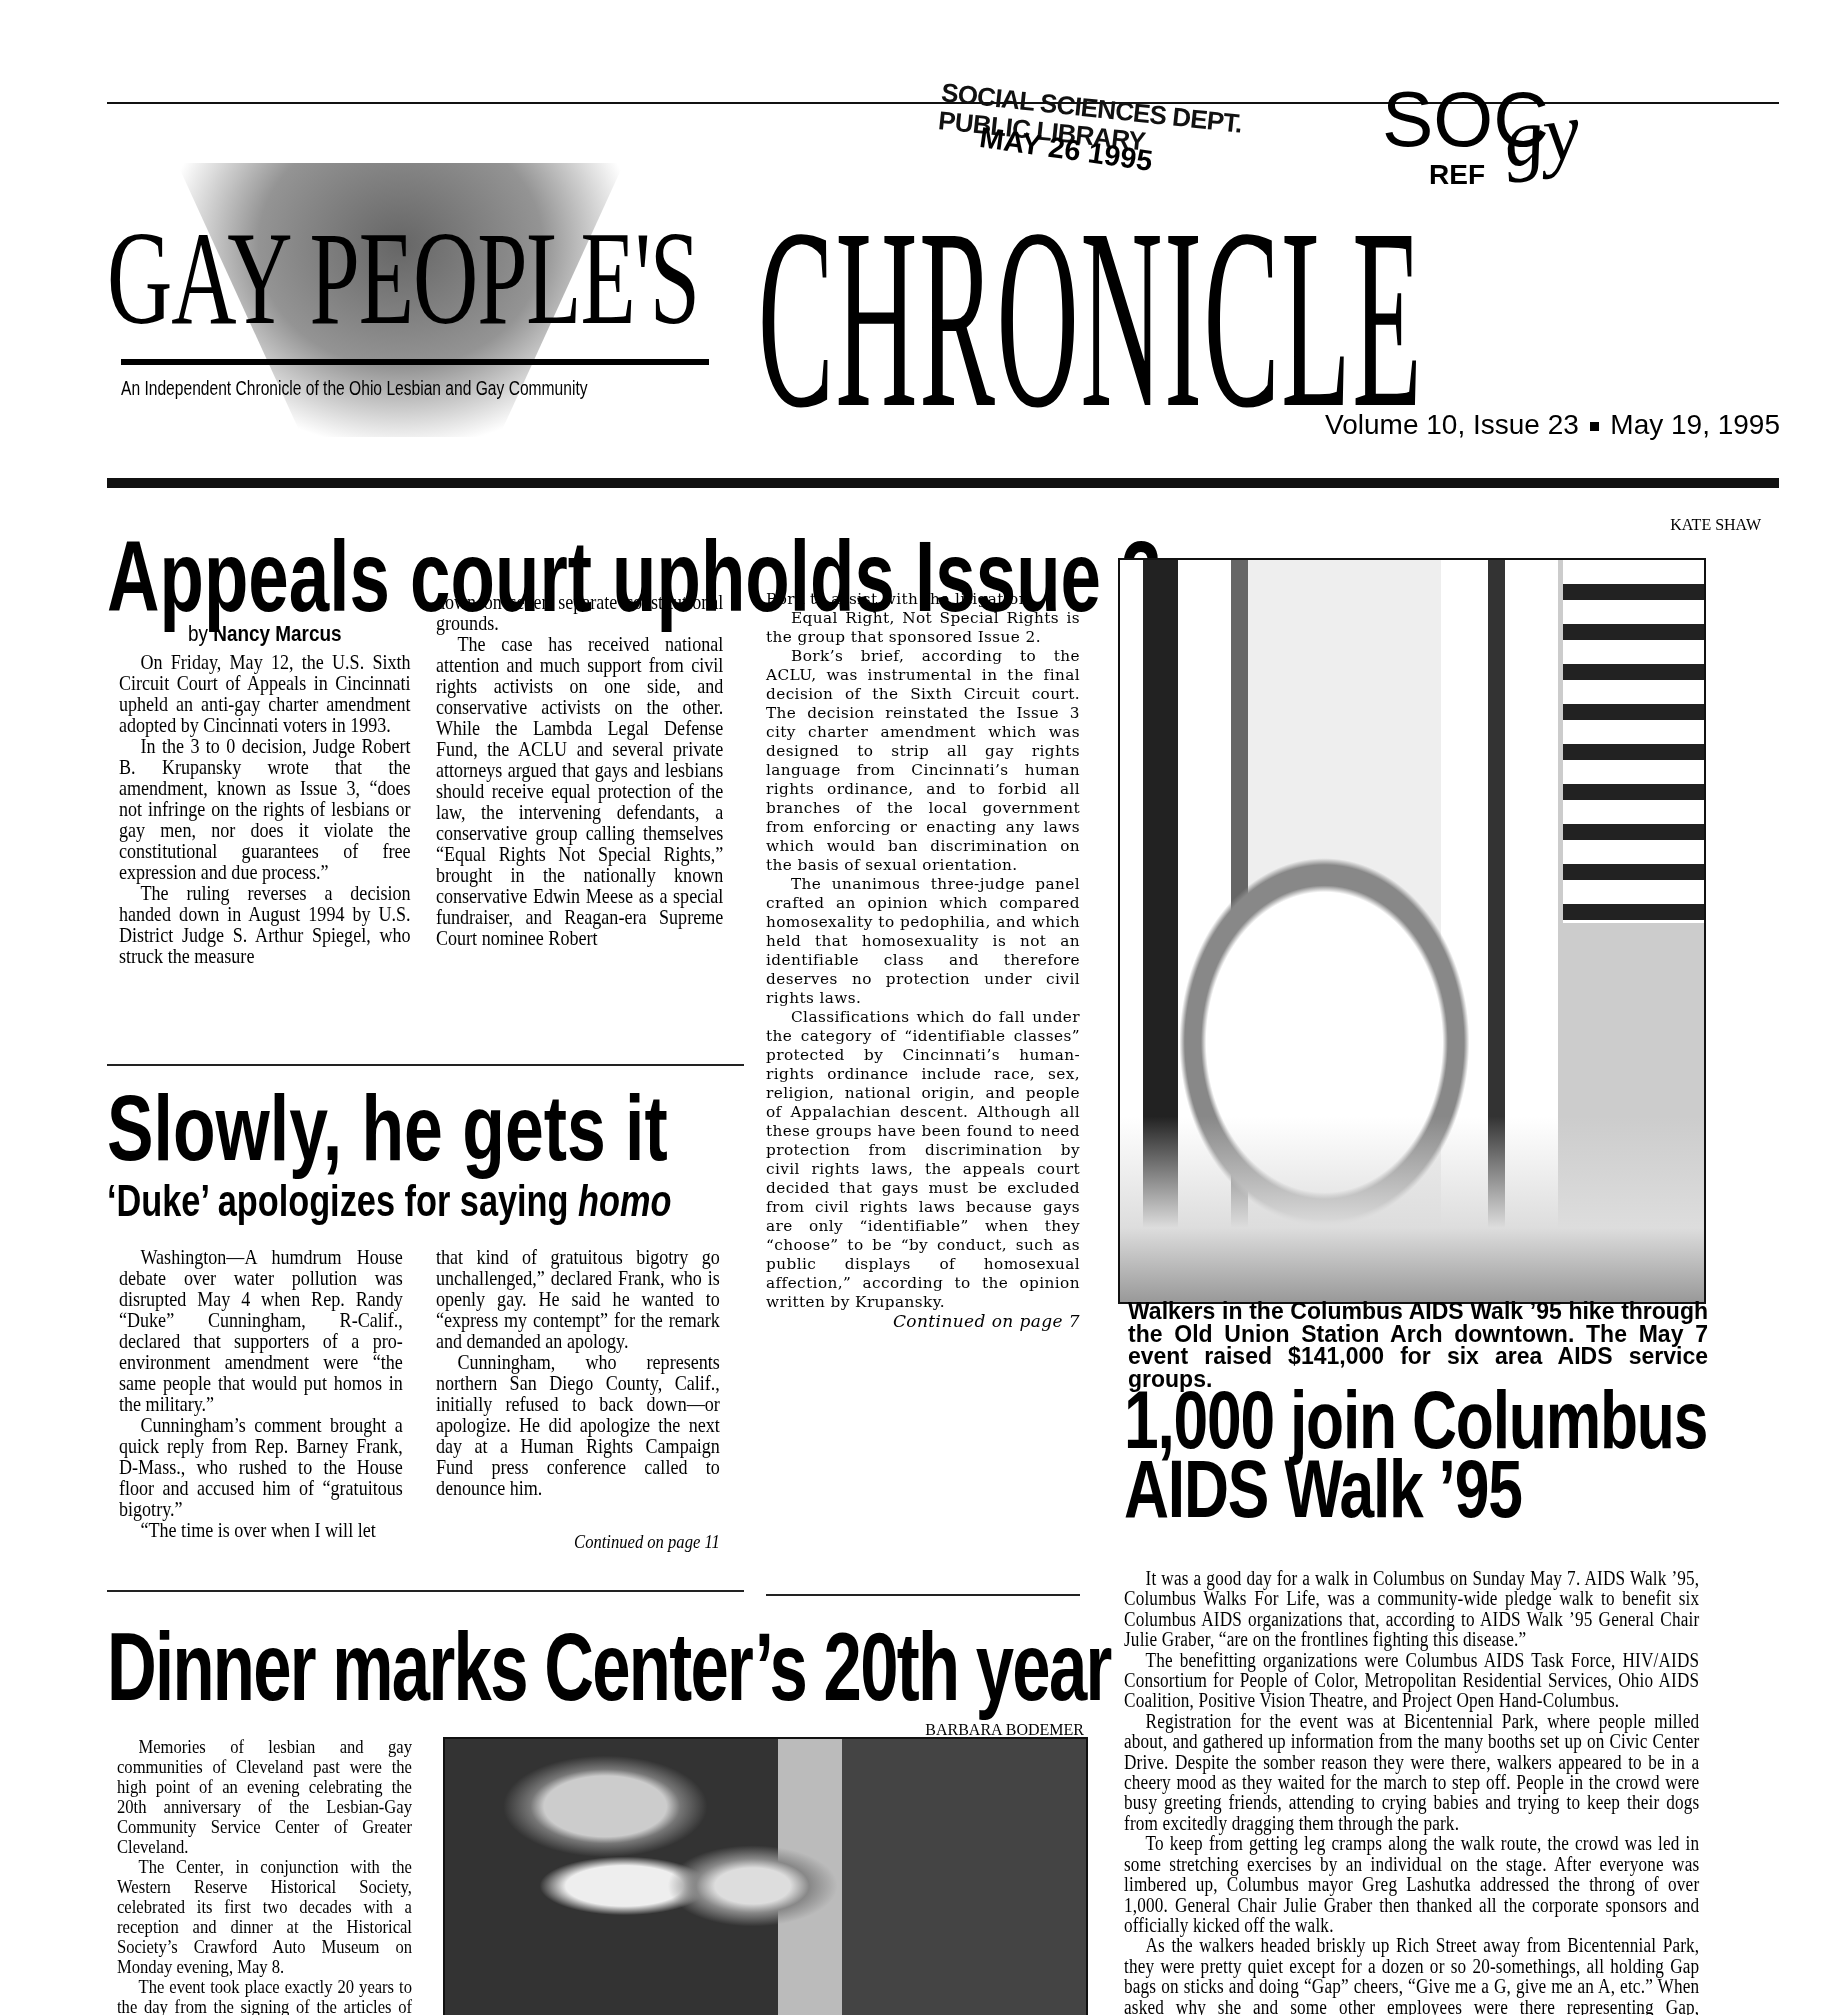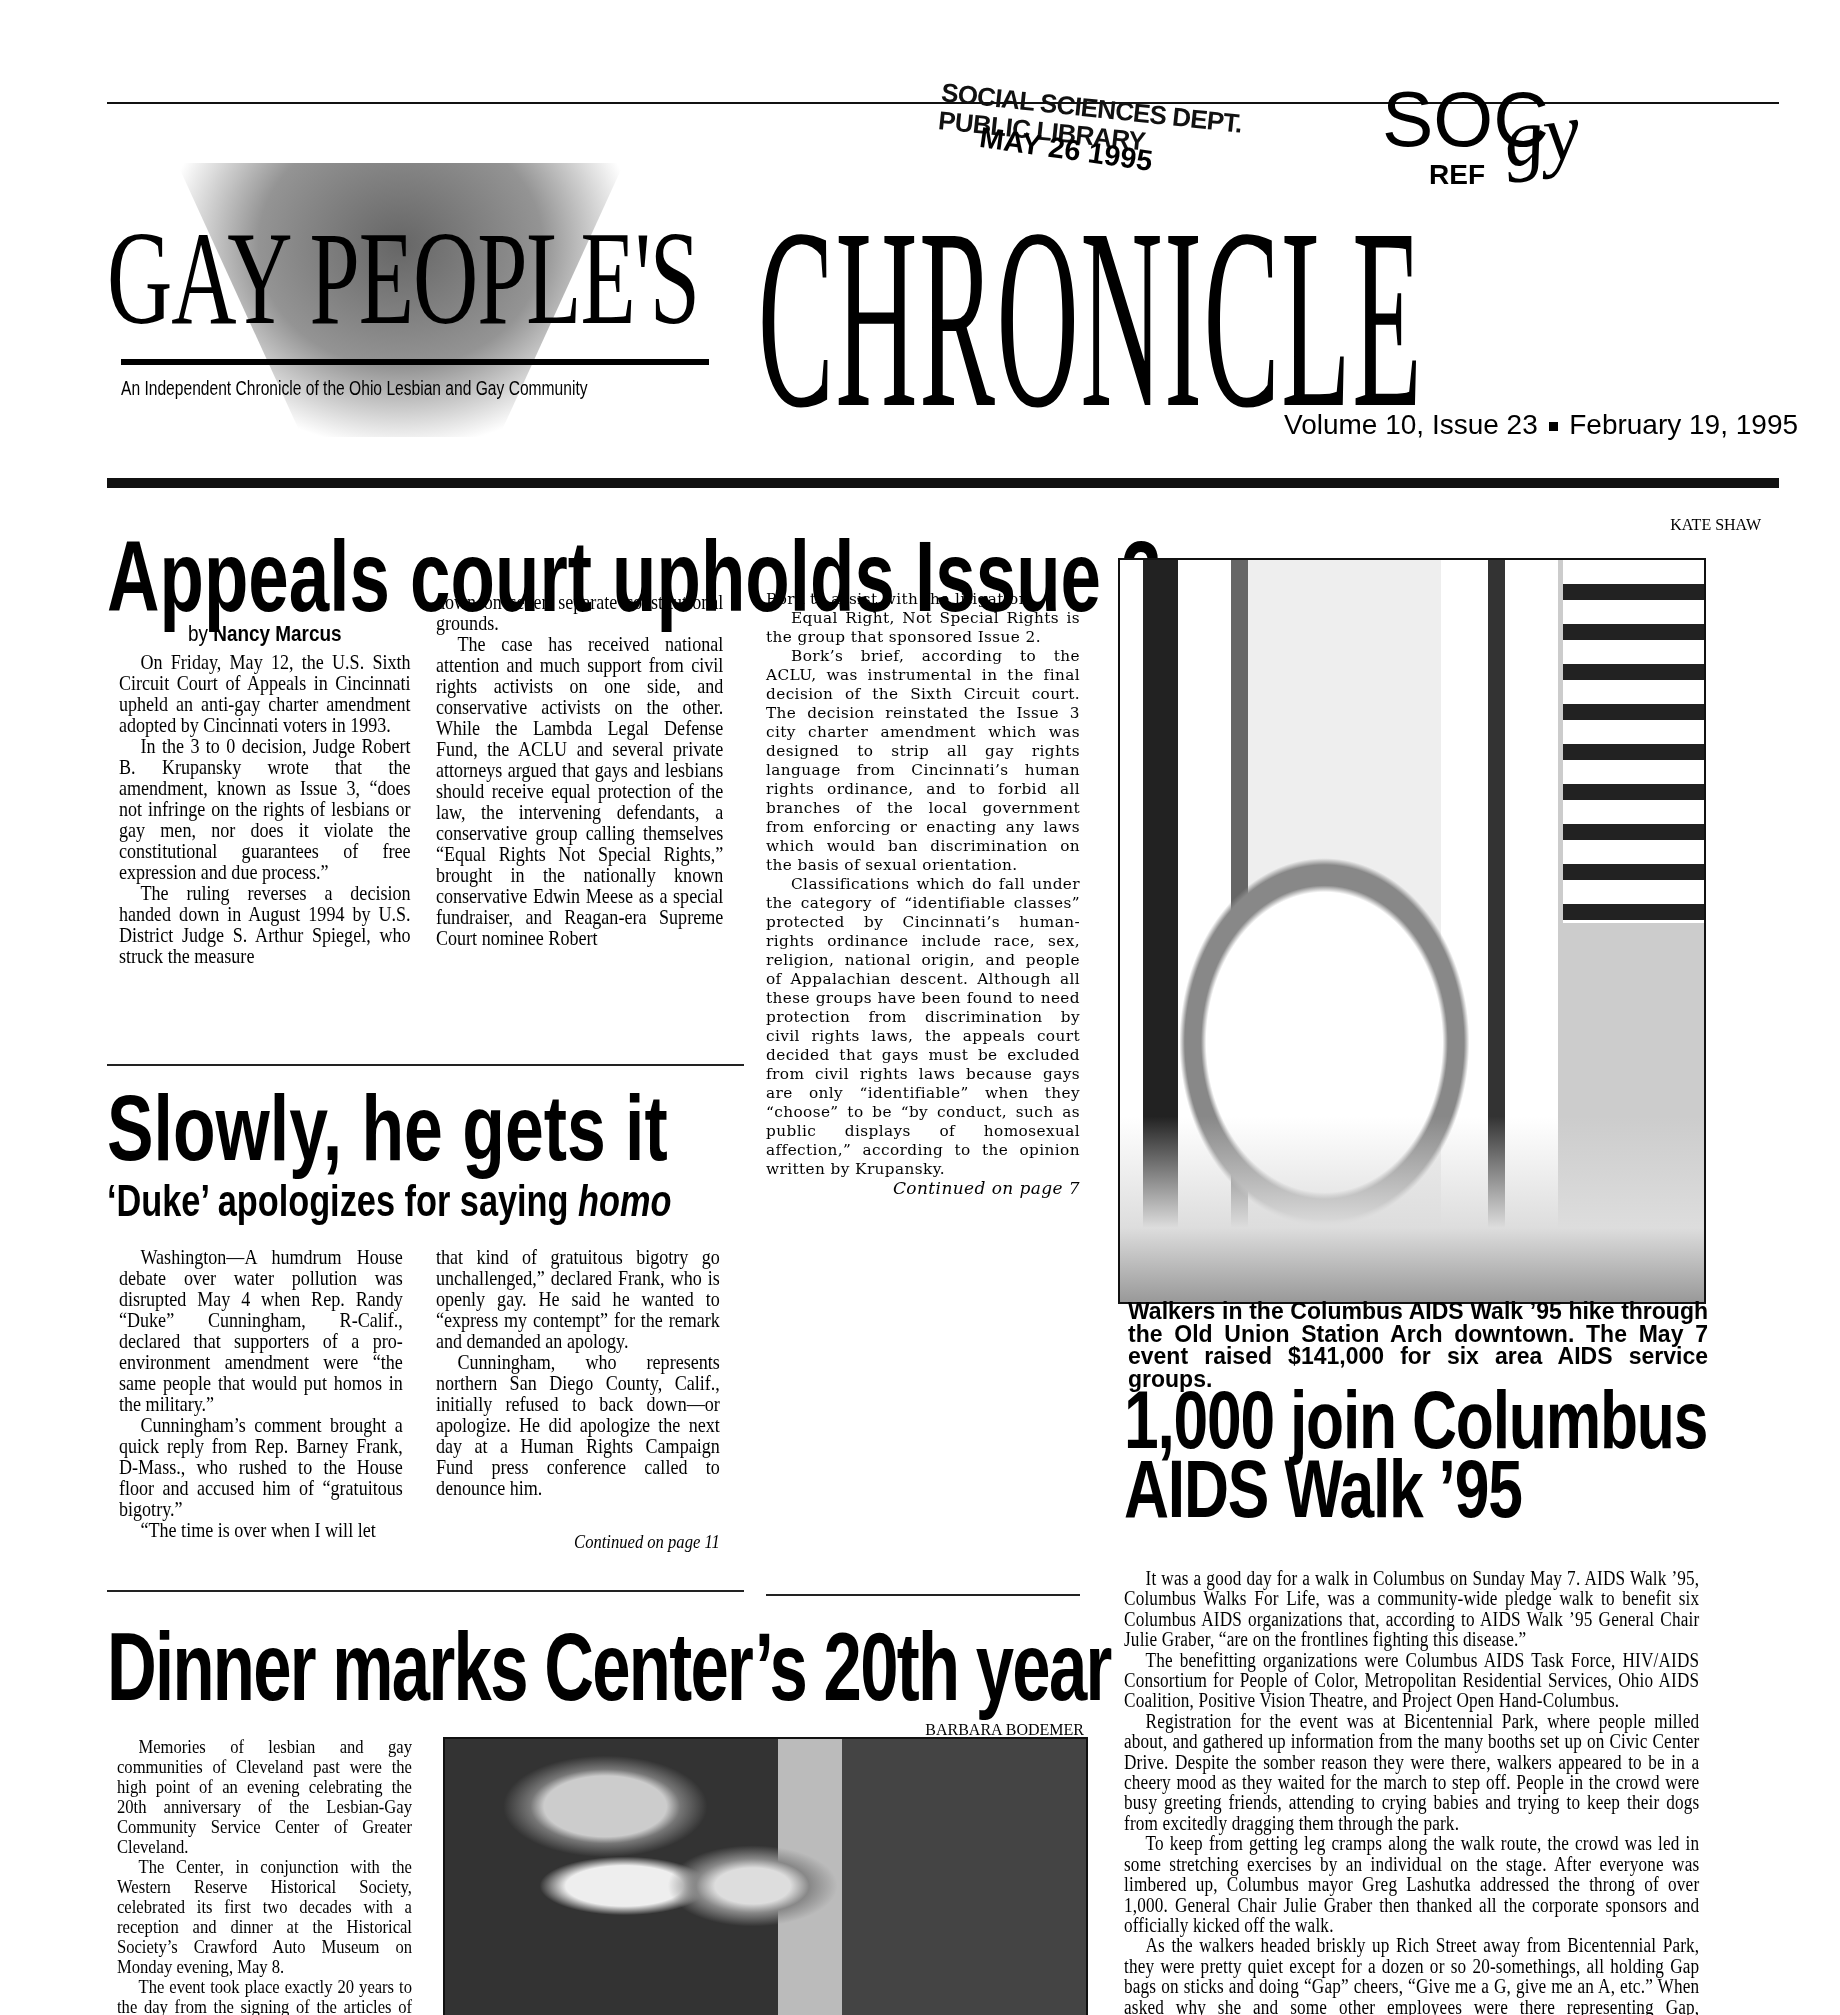--- a/index.html
+++ b/index.html
@@ -76,21 +76,21 @@
 <div class="abs soc">SOC</div>
 <div class="abs ref">REF</div>
 <div class="abs handwrite">gy</div>
 
 <div class="abs gay-bg"></div>
 <div class="abs gay-title">GAY PEOPLE'S</div>
 <div class="abs gay-rule"></div>
 <div class="abs tagline">An Independent Chronicle of the Ohio Lesbian and Gay Community</div>
 <div class="abs chronicle">CHRONICLE</div>
 <div class="abs issue-line">
-  <span>Volume 10, Issue 23</span><span class="sq"></span><span>February 19, 1995</span>
+  <span>Volume 10, Issue 23</span><span class="sq"></span><span>May 19, 1995</span>
 </div>
 <div class="abs thick-rule"></div>
 
 <div class="abs hl hl-appeals">Appeals court upholds Issue 3</div>
 
 <div class="abs col cond" style="left:119px; top:623px; width:339px;">
   <div class="byline"><span>by</span> <b>Nancy Marcus</b></div>
   <p>On Friday, May 12, the U.S. Sixth Circuit Court of Appeals in Cincinnati upheld an anti-gay charter amendment adopted by Cincinnati voters in 1993.</p>
   <p>In the 3 to 0 decision, Judge Robert B. Krupansky wrote that the amendment, known as Issue 3, “does not infringe on the rights of lesbians or gay men, nor does it violate the constitutional guarantees of free expression and due process.”</p>
   <p>The ruling reverses a decision handed down in August 1994 by U.S. District Judge S. Arthur Spiegel, who struck the measure</p>
@@ -98,20 +98,21 @@
 <div class="abs col cond" style="left:436px; top:592px; width:334px;">
   <p class="noind">down on seven separate constitutional grounds.</p>
   <p>The case has received national attention and much support from civil rights activists on one side, and conservative activists on the other. While the Lambda Legal Defense Fund, the ACLU and several private attorneys argued that gays and lesbians should receive equal protection of the law, the intervening defendants, a conservative group calling themselves “Equal Rights Not Special Rights,” brought in the nationally known conservative Edwin Meese as a special fundraiser, and Reagan-era Supreme Court nominee Robert</p>
 </div>
 <div class="abs rule" style="left:107px; top:1064px; width:637px;"></div>
 
 <div class="abs col wide" style="left:766px; top:590px; width:314px; font-size:15.3px; line-height:19px;">
   <p class="noind">Bork to assist with the litigation.</p>
   <p>Equal Right, Not Special Rights is the group that sponsored Issue 2.</p>
   <p>Bork’s brief, according to the ACLU, was instrumental in the final decision of the Sixth Circuit court. The decision reinstated the Issue 3 city charter amendment which was designed to strip all gay rights language from Cincinnati’s human rights ordinance, and to forbid all branches of the local government from enforcing or enacting any laws which would ban discrimination on the basis of sexual orientation.</p>
+  <p>The unanimous three-judge panel crafted an opinion which compared homosexality to pedophilia, and which held that homosexuality is not an identifiable class and therefore deserves no protection under civil rights laws.</p>
   <p>Classifications which do fall under the category of “identifiable classes” protected by Cincinnati’s human-rights ordinance include race, sex, religion, national origin, and people of Appalachian descent. Although all these groups have been found to need protection from discrimination by civil rights laws, the appeals court decided that gays must be excluded from civil rights laws because gays are only “identifiable” when they “choose” to be “by conduct, such as public displays of homosexual affection,” according to the opinion written by Krupansky.</p>
   <div class="cont" style="font-family:'DejaVu Serif',serif; font-size:17px;">Continued on page 7</div>
 </div>
 <div class="abs rule" style="left:766px; top:1594px; width:314px;"></div>
 
 <div class="abs photo-credit" style="left:1572px; top:516px; width:189px;">KATE SHAW</div>
 <div class="abs photo photo-walk"></div>
 <div class="abs caption" style="left:1128px; top:1300px; width:580px;">Walkers in the Columbus AIDS Walk ’95 hike through the Old Union Station Arch downtown. The May 7 event raised $141,000 for six area AIDS service groups.</div>
 
 <div class="abs hl hl-slowly">Slowly, he gets it</div>

